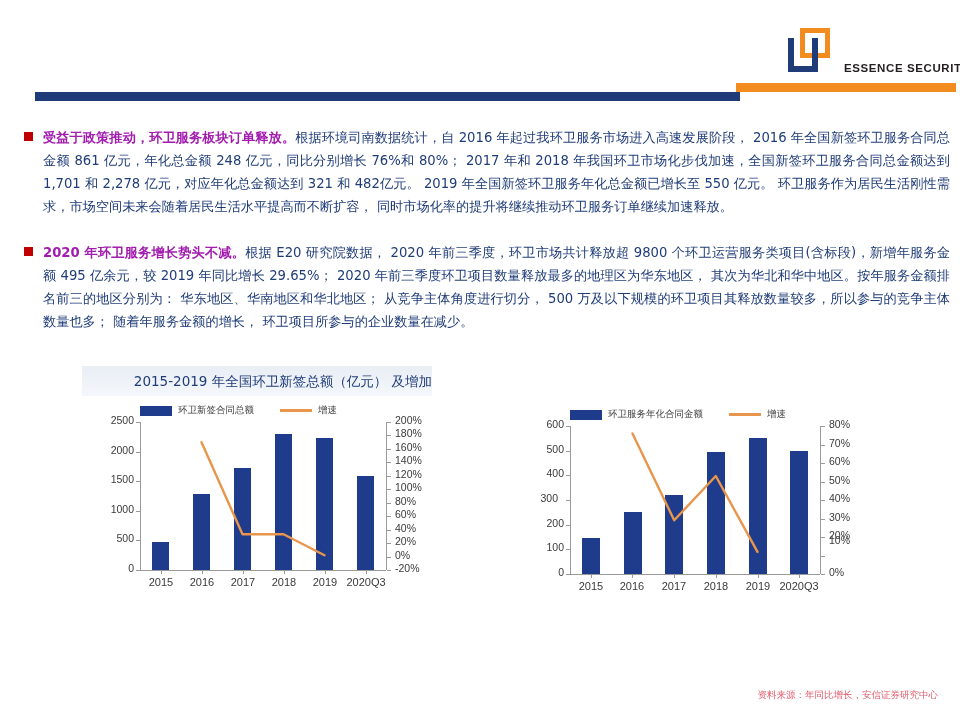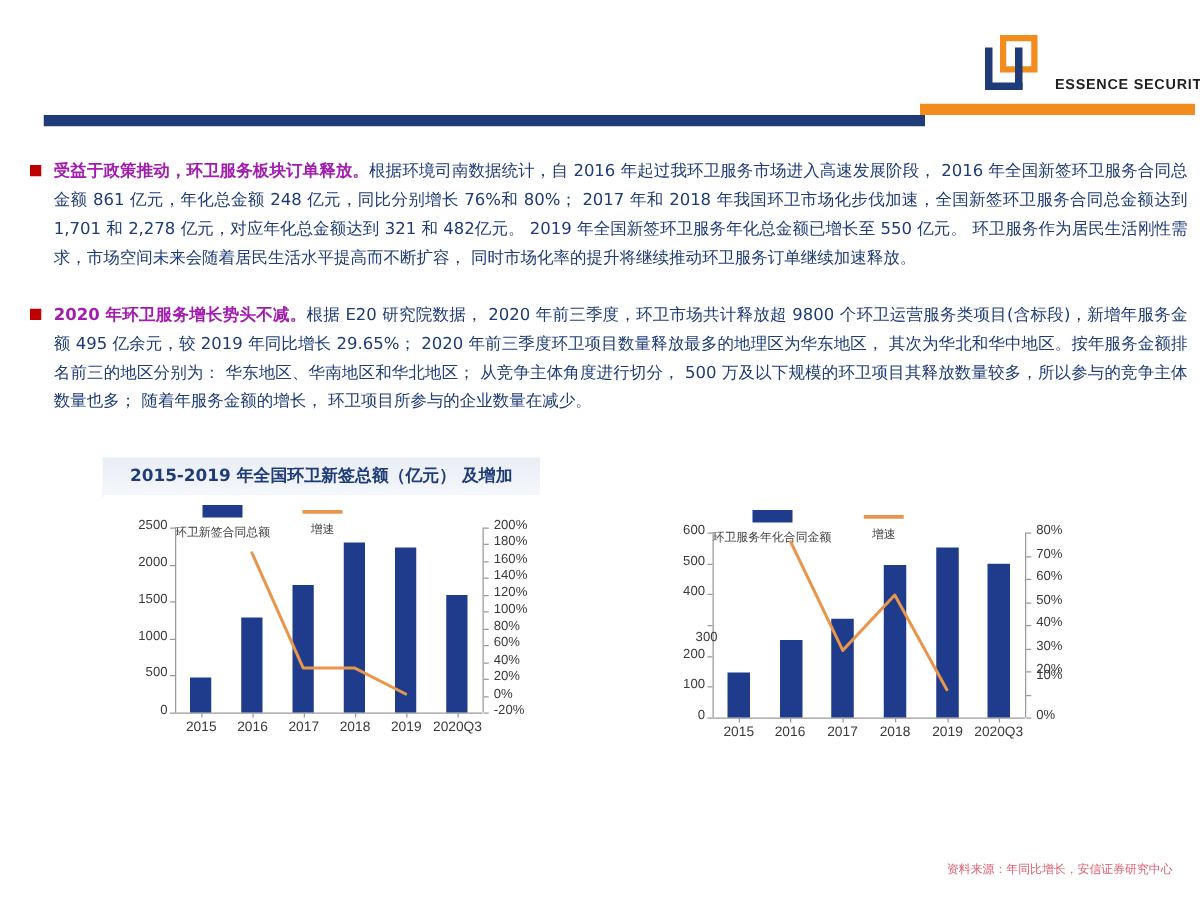--- a/index.html
+++ b/index.html
@@ -76,29 +76,29 @@
   #para1{left:24px;top:126px;width:926px;}
   #para2{left:24px;top:241px;width:926px;}
 
   
   .chart-panel{position:absolute;}
   .chart-title{
     position:absolute;left:0;top:0;
     height:30px;line-height:30px;
     background:linear-gradient(to bottom,#e9eef5,#f4f7fb);
     border-bottom:2px solid #b9c2cf;
-    color:#1F3C78;font-weight:bold;font-size:13.5px;
-    text-align:center;white-space:nowrap;
+    color:#1F3C78;font-weight:normal;font-size:13.5px;
+    text-align:right;white-space:nowrap;
     font-family:"DejaVu Sans","Liberation Sans",sans-serif;
   }
   .chart-body{position:absolute;left:0;background:#fff;}
 
   .legend{position:absolute;display:flex;align-items:center;gap:26px;font-size:9.5px;color:#404040;
           font-family:"DejaVu Sans","Liberation Sans",sans-serif;}
-  .legend-item{display:flex;align-items:center;gap:6px;white-space:nowrap;flex-direction:column;}
+  .legend-item{display:flex;align-items:center;gap:6px;white-space:nowrap;}
   .legend-swatch{width:32px;height:10px;background:#1F3C8C;display:inline-block;}
   .legend-line{width:32px;height:3px;background:#E8964B;display:inline-block;}
 
   .plot{position:absolute;}
   .axis-line{position:absolute;background:#9a9a9a;}
   .tick{position:absolute;background:#9a9a9a;width:4px;height:1px;}
   .ylab{position:absolute;font-size:10.5px;color:#3a3a3a;text-align:right;white-space:nowrap;
         font-family:"Liberation Sans",sans-serif;}
   .ylab-r{position:absolute;font-size:10.5px;color:#3a3a3a;text-align:left;white-space:nowrap;
         font-family:"Liberation Sans",sans-serif;}
@@ -239,21 +239,21 @@
           <div class="axis-line" style="left:58px;top:24px;width:1px;height:148px;"></div>
           <div class="axis-line" style="left:308px;top:24px;width:1px;height:148px;"></div>
           <div class="axis-line" style="left:58px;top:172px;width:250px;height:1px;"></div>
           <div class="tick" style="left:54px;top:172px;"></div>
           <div class="ylab" style="left:6px;top:164px;width:46px;">0</div>
           <div class="tick" style="left:54px;top:147px;"></div>
           <div class="ylab" style="left:6px;top:139px;width:46px;">100</div>
           <div class="tick" style="left:54px;top:123px;"></div>
           <div class="ylab" style="left:6px;top:115px;width:46px;">200</div>
           <div class="tick" style="left:54px;top:98px;"></div>
-          <div class="ylab" style="left:16px;top:90px;width:46px;margin-top:12px;">300</div>
+          <div class="ylab" style="left:0;top:90px;width:46px;">300</div>
           <div class="tick" style="left:54px;top:73px;"></div>
           <div class="ylab" style="left:6px;top:65px;width:46px;">400</div>
           <div class="tick" style="left:54px;top:49px;"></div>
           <div class="ylab" style="left:6px;top:41px;width:46px;">500</div>
           <div class="tick" style="left:54px;top:24px;"></div>
           <div class="ylab" style="left:6px;top:16px;width:46px;">600</div>
           <div class="tick" style="left:309px;top:172px;"></div>
           <div class="ylab-r" style="left:317px;top:164px;width:50px;">0%</div>
           <div class="tick" style="left:309px;top:154px;"></div>
           <div class="ylab-r" style="left:317px;top:132px;width:50px;">10%</div>

